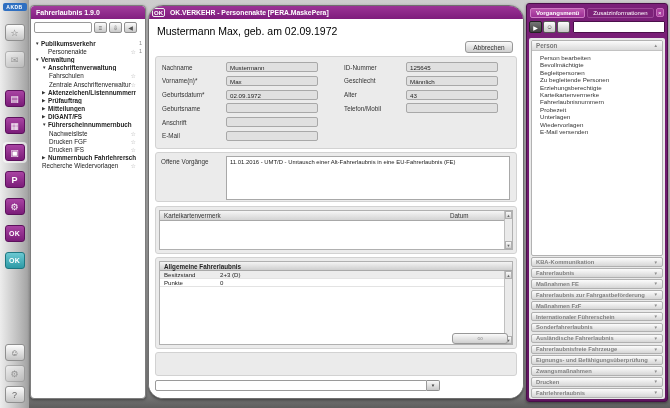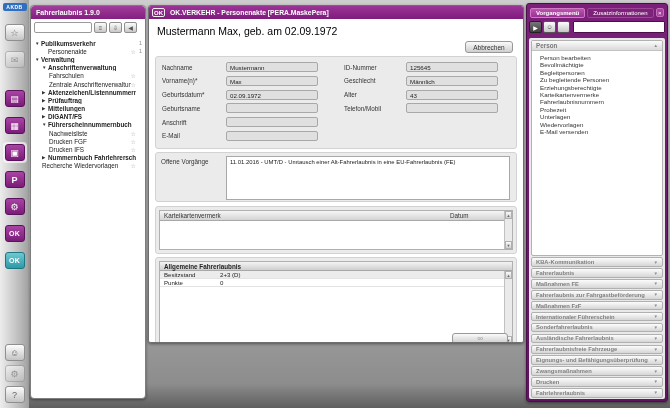--- a/index.html
+++ b/index.html
@@ -36,22 +36,22 @@
   .tree { padding:4px 3px; }
   .trow { display:flex; align-items:center; height:8.2px; font-size:6.3px; color:#222; cursor:pointer; }
   .trow .arrow { width:6px; font-size:4.5px; color:#333; flex:none; }
   .trow.lvl0 { padding-left:1px; } .trow.lvl1 { padding-left:8px; } .trow.lvl2 { padding-left:15px; }
   .trow.b .tlabel { font-weight:bold; }
   .tlabel { white-space:nowrap; overflow:hidden; }
   .star { margin-left:auto; color:#b0b0b0; font-size:6px; flex:none; }
   .badge { width:6px; text-align:right; color:#8a8a8a; font-size:5.5px; flex:none; }
 
   
-  .mainpanel { position:absolute; left:148px; top:5px; width:376px; height:338px; background:#fff;
-               border:1px solid #6f6f6f; border-radius:3px; box-shadow:0 1px 3px rgba(0,0,0,.45); overflow:hidden; }
+  .mainpanel { position:absolute; left:148px; top:5px; width:376px; height:394px; background:#fff;
+               border:1px solid #6f6f6f; border-radius:15px; box-shadow:0 1px 3px rgba(0,0,0,.45); overflow:hidden; }
   .titlebar { height:13px; background:linear-gradient(#9c3396,#7e1c7c); display:flex; align-items:center; padding-left:3px; }
   .oklogo { width:13px; height:9px; border:1px solid #eee; border-radius:2px; color:#fff; font-size:6px;
             font-weight:bold; text-align:center; line-height:8px; }
   .wintitle { color:#fff; font-size:6.8px; font-weight:bold; margin-left:5px; }
   .mbody { position:relative; height:381px; background:#fff; }
   .heading { position:absolute; left:8px; top:6px; font-size:10.5px; color:#000; }
   .btn { position:absolute; border:1px solid #989898; border-radius:3px; background:linear-gradient(#fafafa,#cfcfcf);
          font-size:6.5px; color:#333; text-align:center; cursor:pointer; }
   .cancelbtn { right:10px; top:22px; width:48px; height:12px; line-height:11px; }
   .gpanel { position:absolute; left:6px; right:6px; background:#ebebeb; border:1px solid #d2d2d2; border-radius:3px; }

